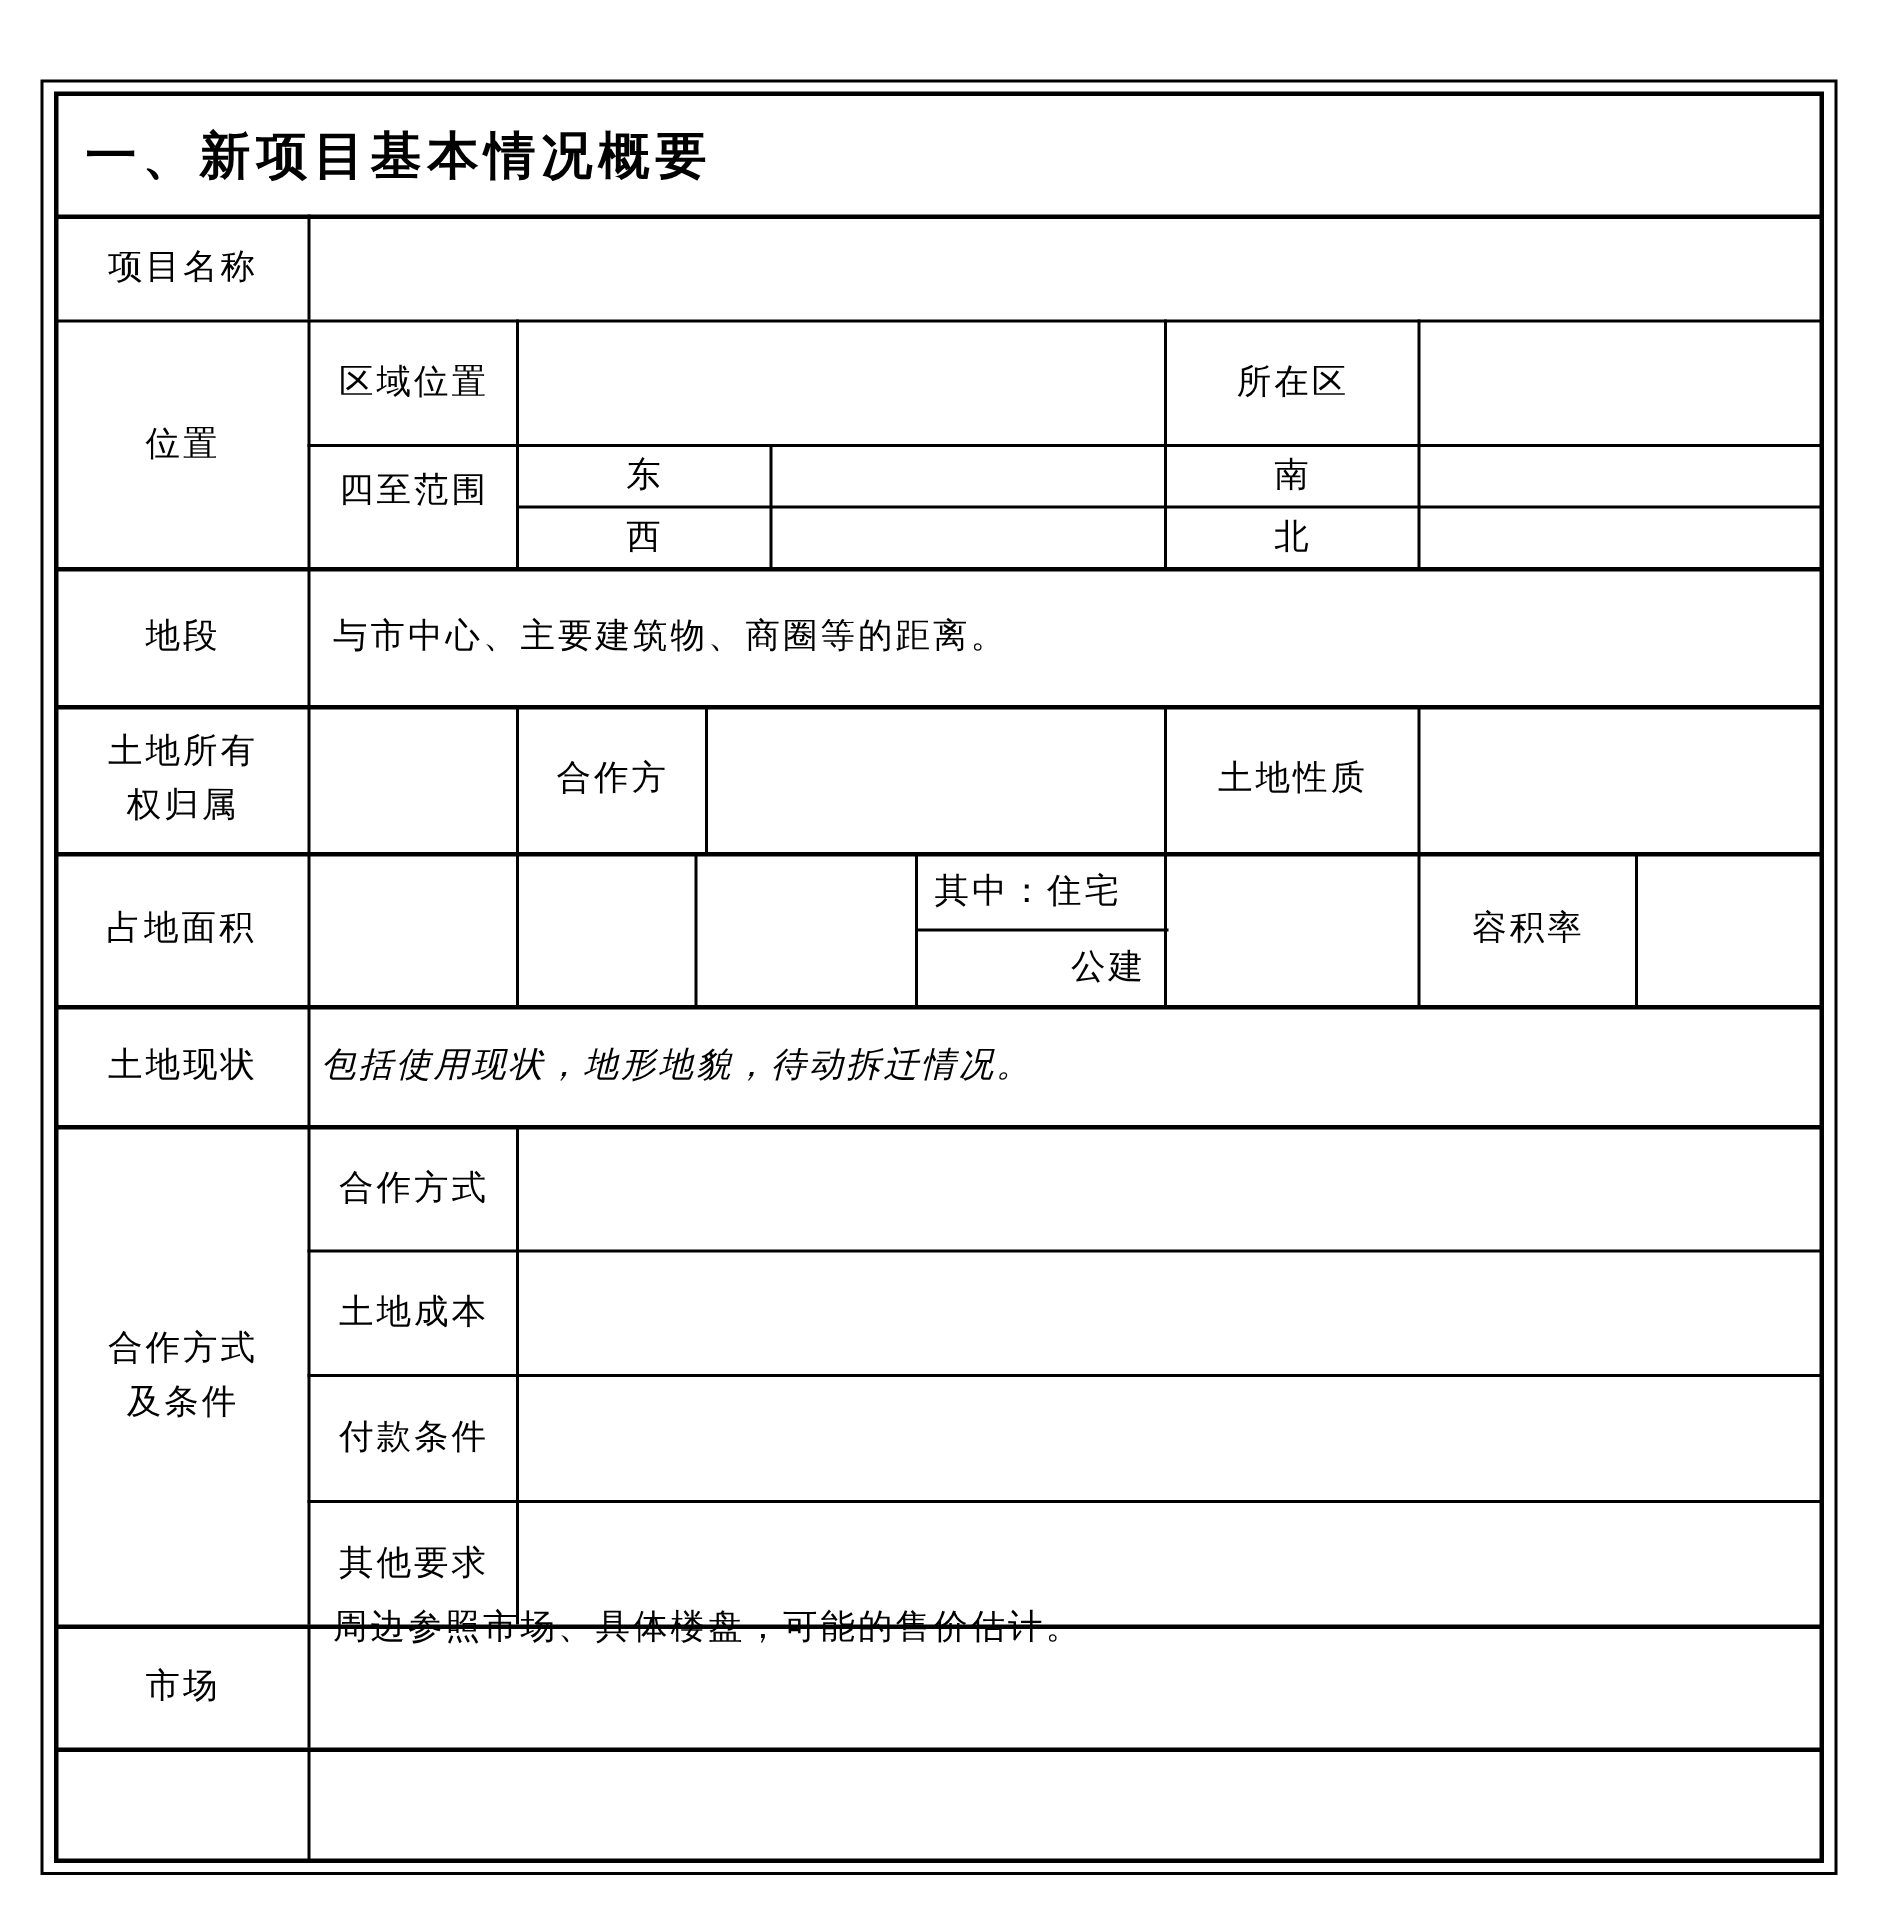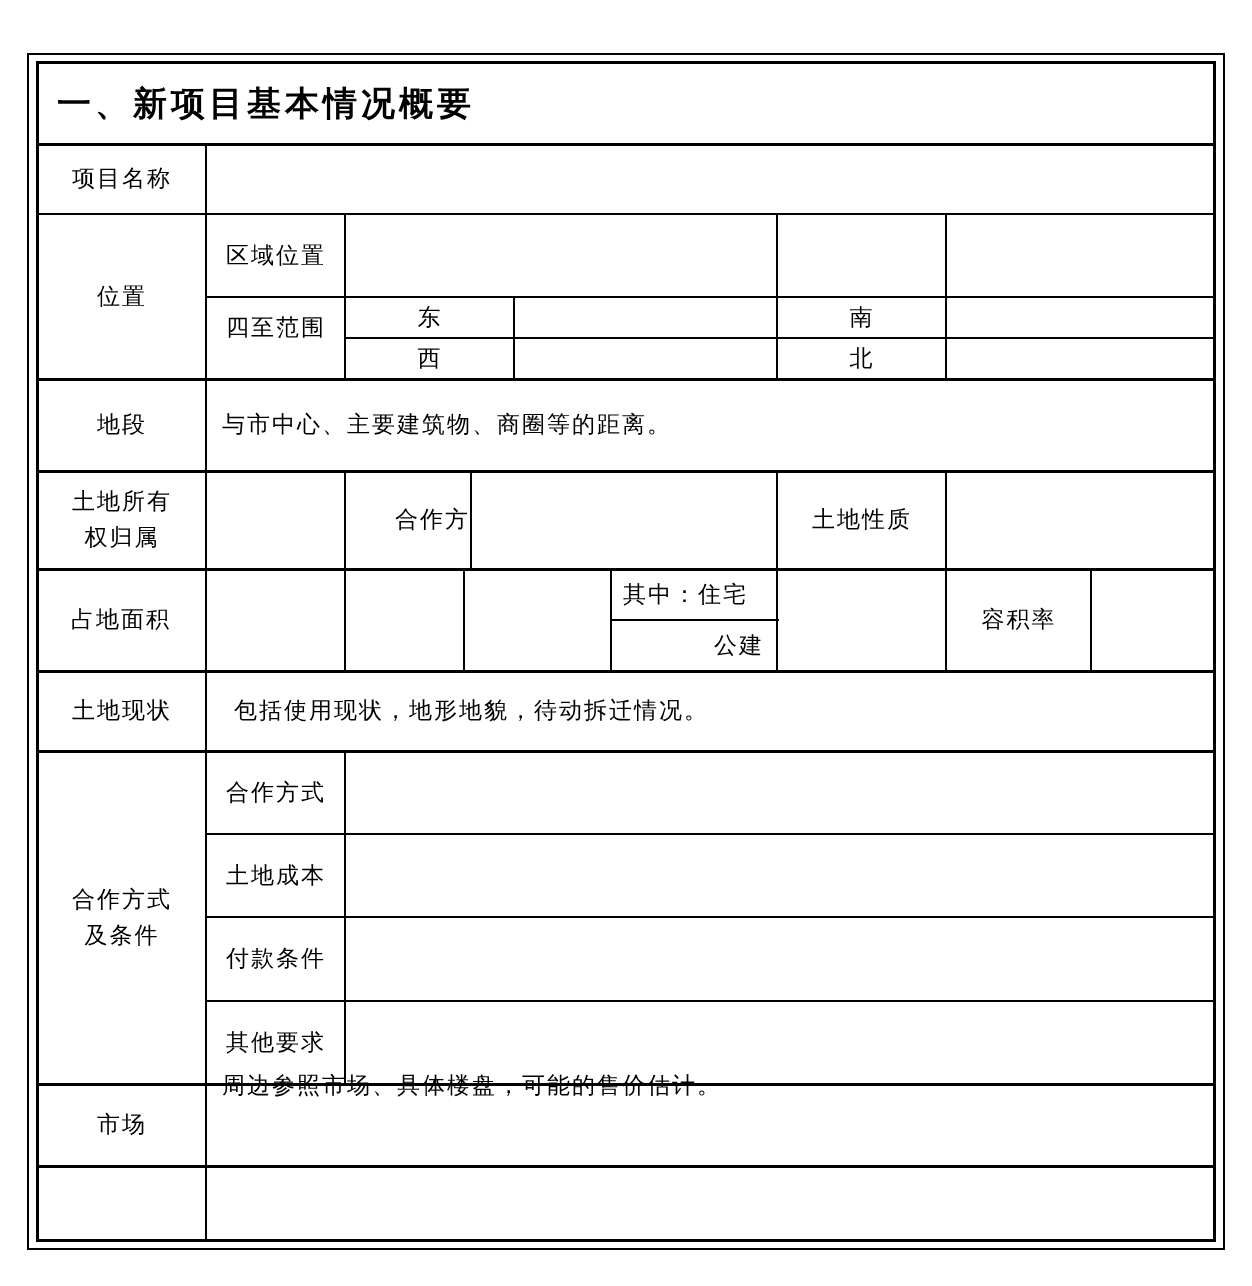--- a/index.html
+++ b/index.html
@@ -129,20 +129,21 @@
 
   <div class="cell" style="left:39px; top:145px; width:166px; height:68px;">项目名称</div>
   <div class="cell left" style="left:208px; top:145px; width:1005px; height:68px;"></div>
   <div class="vline thin" style="left:205px; top:143px; height:70px;"></div>
   <div class="hline thin" style="left:36px; top:213px; width:1180px;"></div>
 
   <div class="cell" style="left:39px; top:215px; width:166px; height:163px;">位置</div>
 
   <div class="cell" style="left:208px; top:215px; width:136px; height:81px;">区域位置</div>
   <div class="cell left" style="left:347px; top:215px; width:429px; height:81px;"></div>
+  <div class="cell" style="left:779px; top:215px; width:166px; height:81px;">所在区</div>
   <div class="cell left" style="left:948px; top:215px; width:265px; height:81px;"></div>
 
   <div class="cell" style="left:208px; top:298px; width:136px; height:60px;">四至范围</div>
   <div class="cell" style="left:347px; top:298px; width:166px; height:39px;">东</div>
   <div class="cell left" style="left:516px; top:298px; width:260px; height:39px;"></div>
   <div class="cell" style="left:779px; top:298px; width:166px; height:39px;">南</div>
   <div class="cell left" style="left:948px; top:298px; width:265px; height:39px;"></div>
   <div class="cell" style="left:347px; top:339px; width:166px; height:39px;">西</div>
   <div class="cell left" style="left:516px; top:339px; width:260px; height:39px;"></div>
   <div class="cell" style="left:779px; top:339px; width:166px; height:39px;">北</div>
@@ -158,21 +159,21 @@
   <div class="hline" style="left:36px; top:378px; width:1180px;"></div>
 
   <div class="cell" style="left:39px; top:380px; width:166px; height:90px;">地段</div>
   <div class="cell left" style="left:208px; top:380px; width:1005px; height:90px;text-align:right;">与市中心、主要建筑物、商圈等的距离。</div>
   <div class="vline thin" style="left:205px; top:378px; height:92px;"></div>
   <div class="hline" style="left:36px; top:470px; width:1180px;"></div>
 
   <div class="cell" style="left:39px; top:472px; width:166px; height:96px;">土地所有
 权归属</div>
   <div class="cell left" style="left:208px; top:472px; width:136px; height:96px;"></div>
-  <div class="cell" style="left:347px; top:472px; width:123px; height:96px;margin-left:24px;">合作方</div>
+  <div class="cell" style="left:347px; top:472px; width:123px; height:96px;">合作方</div>
   <div class="cell left" style="left:473px; top:472px; width:303px; height:96px;"></div>
   <div class="cell" style="left:779px; top:472px; width:166px; height:96px;">土地性质</div>
   <div class="cell left" style="left:948px; top:472px; width:265px; height:96px;"></div>
   <div class="vline thin" style="left:205px; top:470px; height:98px;"></div>
   <div class="vline thin" style="left:344px; top:470px; height:98px;"></div>
   <div class="vline thin" style="left:470px; top:470px; height:98px;"></div>
   <div class="vline thin" style="left:776px; top:470px; height:98px;"></div>
   <div class="vline thin" style="left:945px; top:470px; height:98px;"></div>
   <div class="hline" style="left:36px; top:568px; width:1180px;"></div>
 
@@ -189,21 +190,21 @@
   <div class="vline thin" style="left:344px; top:568px; height:102px;"></div>
   <div class="vline thin" style="left:463px; top:568px; height:102px;"></div>
   <div class="vline thin" style="left:610px; top:568px; height:102px;"></div>
   <div class="vline thin" style="left:776px; top:568px; height:102px;"></div>
   <div class="vline thin" style="left:945px; top:568px; height:102px;"></div>
   <div class="vline thin" style="left:1090px; top:568px; height:102px;"></div>
   <div class="hline thin" style="left:610px; top:619px; width:169px;"></div>
   <div class="hline" style="left:36px; top:670px; width:1180px;"></div>
 
   <div class="cell" style="left:39px; top:672px; width:166px; height:78px;">土地现状</div>
-  <div class="cell left" style="left:220px; top:672px; width:1005px; height:78px;">包括使用现状，地形地貌，待动拆迁情况。</div>
+  <div class="cell left" style="left:200px; top:672px; width:1005px; height:78px;font-style:italic;">包括使用现状，地形地貌，待动拆迁情况。</div>
   <div class="vline thin" style="left:205px; top:670px; height:80px;"></div>
   <div class="hline" style="left:36px; top:750px; width:1180px;"></div>
 
   <div class="cell" style="left:39px; top:752px; width:166px; height:331px;">合作方式
 及条件</div>
 
   <div class="cell" style="left:208px; top:752px; width:136px; height:81px;">合作方式</div>
   <div class="cell left" style="left:347px; top:752px; width:866px; height:81px;"></div>
 
   <div class="cell" style="left:208px; top:835px; width:136px; height:81px;">土地成本</div>

